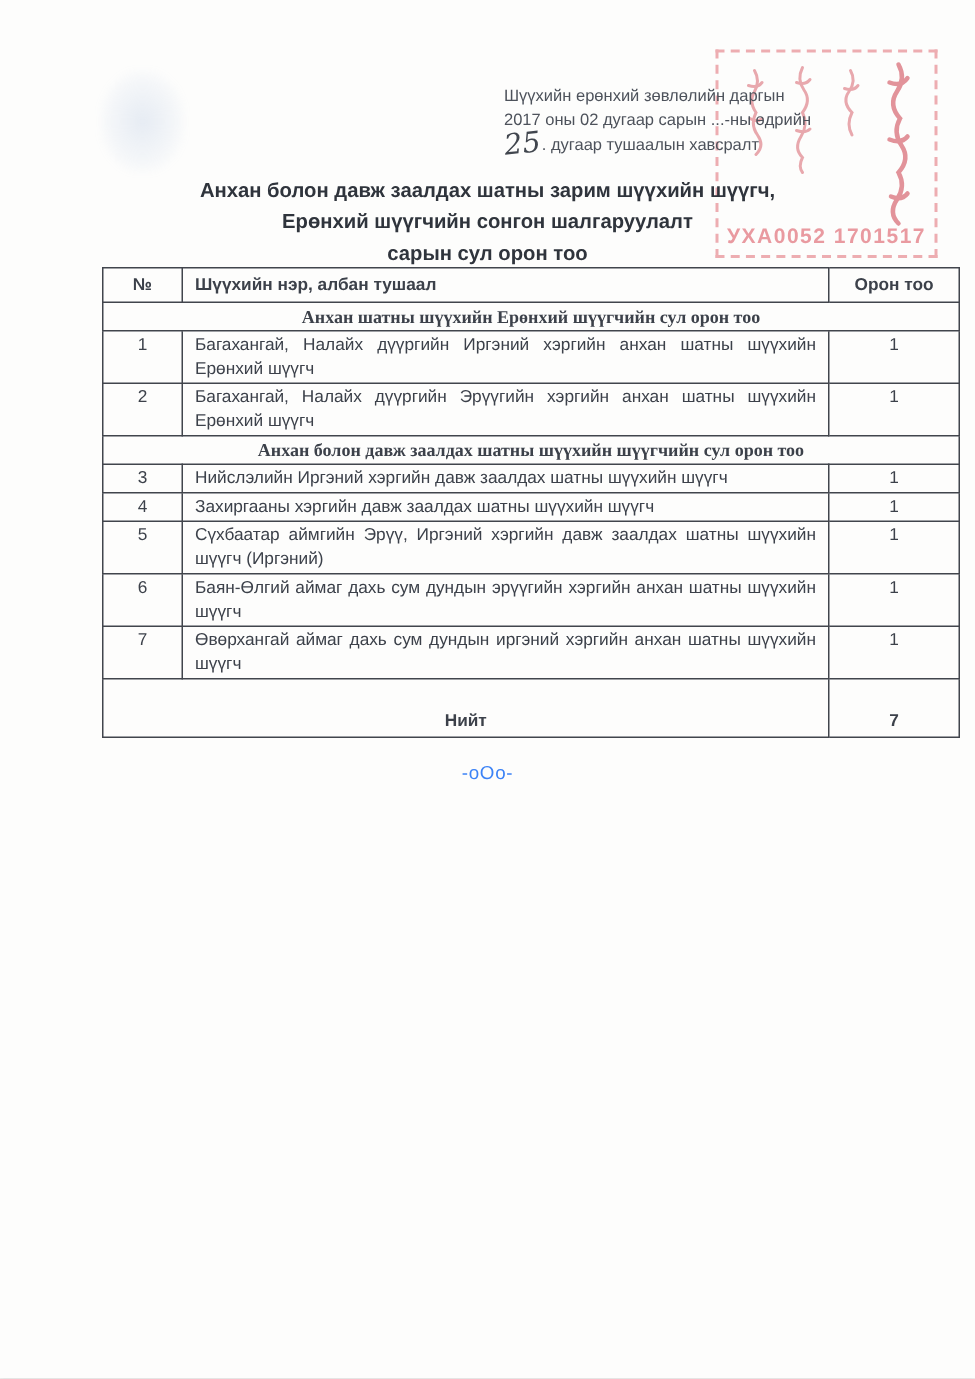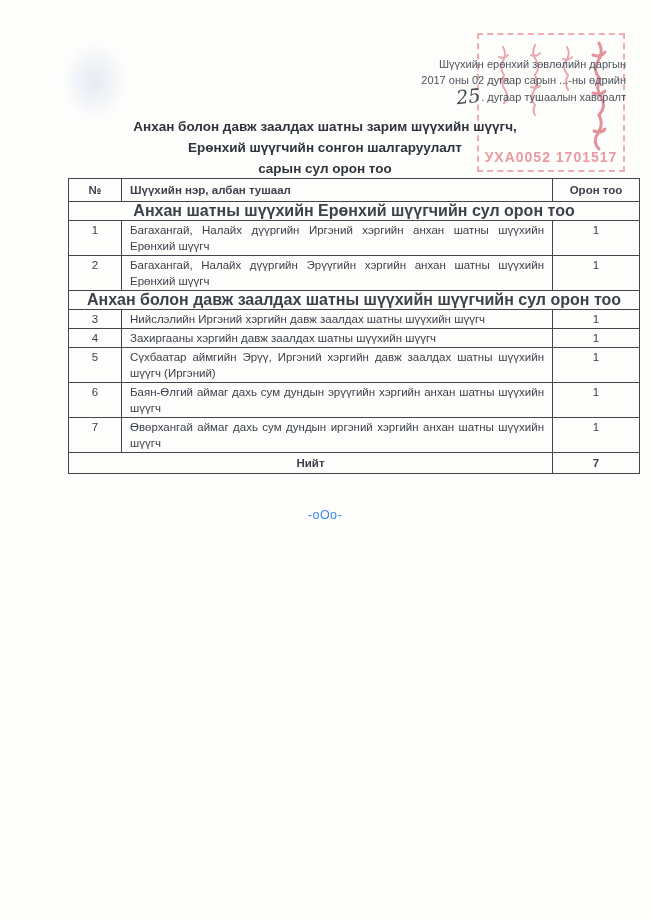--- a/index.html
+++ b/index.html
@@ -28,21 +28,21 @@
   .stamp svg{position:absolute;left:0;top:0;}
   .stamp-code{
     position:absolute;bottom:5px;left:0;width:100%;
     text-align:center;font-size:14px;letter-spacing:1px;
     color:rgba(226,120,130,.75);
     font-weight:bold;
   }
   
   .annotation{
     position:absolute;top:56px;right:24px;width:290px;
-    text-align:right;font-size:11px;line-height:16px;color:#4d525b;
+    font-size:11px;line-height:16px;color:#4d525b;
   }
   .annotation .hand{
     display:inline-block;
     font-family:"DejaVu Serif", serif;
     font-style:italic;
     font-size:19px;line-height:12px;
     color:#41464e;
     transform:rotate(-6deg) translateY(2px);
     margin-right:1px;
   }
@@ -63,24 +63,24 @@
     padding:1px 8px;
     vertical-align:top;
     overflow:hidden;
   }
   td.c-num{width:36px;text-align:center;padding:1px 2px;}
   td.c-name{width:414px;text-align:justify;}
   td.c-count{width:70px;text-align:center;}
   tr.hdr td{font-weight:bold;padding-top:3px;padding-bottom:3px;}
   tr.hdr td.c-count{text-align:center;}
   td.section{
-    font-weight:bold;text-align:center;font-size:16px;
-    padding-top:0;padding-bottom:1px;
+    font-weight:bold;text-align:center;font-size:12px;
+    padding-top:0;padding-bottom:1px;font-family:Liberation Serif, serif;
   }
-  tr.total td{font-weight:bold;text-align:center;padding-top:2px;padding-bottom:2px;}
+  tr.total td{font-weight:bold;text-align:center;padding-top:20px;padding-bottom:2px;}
   
   .footer-sep{
     position:absolute;top:508px;left:0;width:100%;
     text-align:center;font-size:12.5px;color:#3b82f6;letter-spacing:.5px;
   }
 </style>
 </head>
 <body>
 
 <div class="page">

